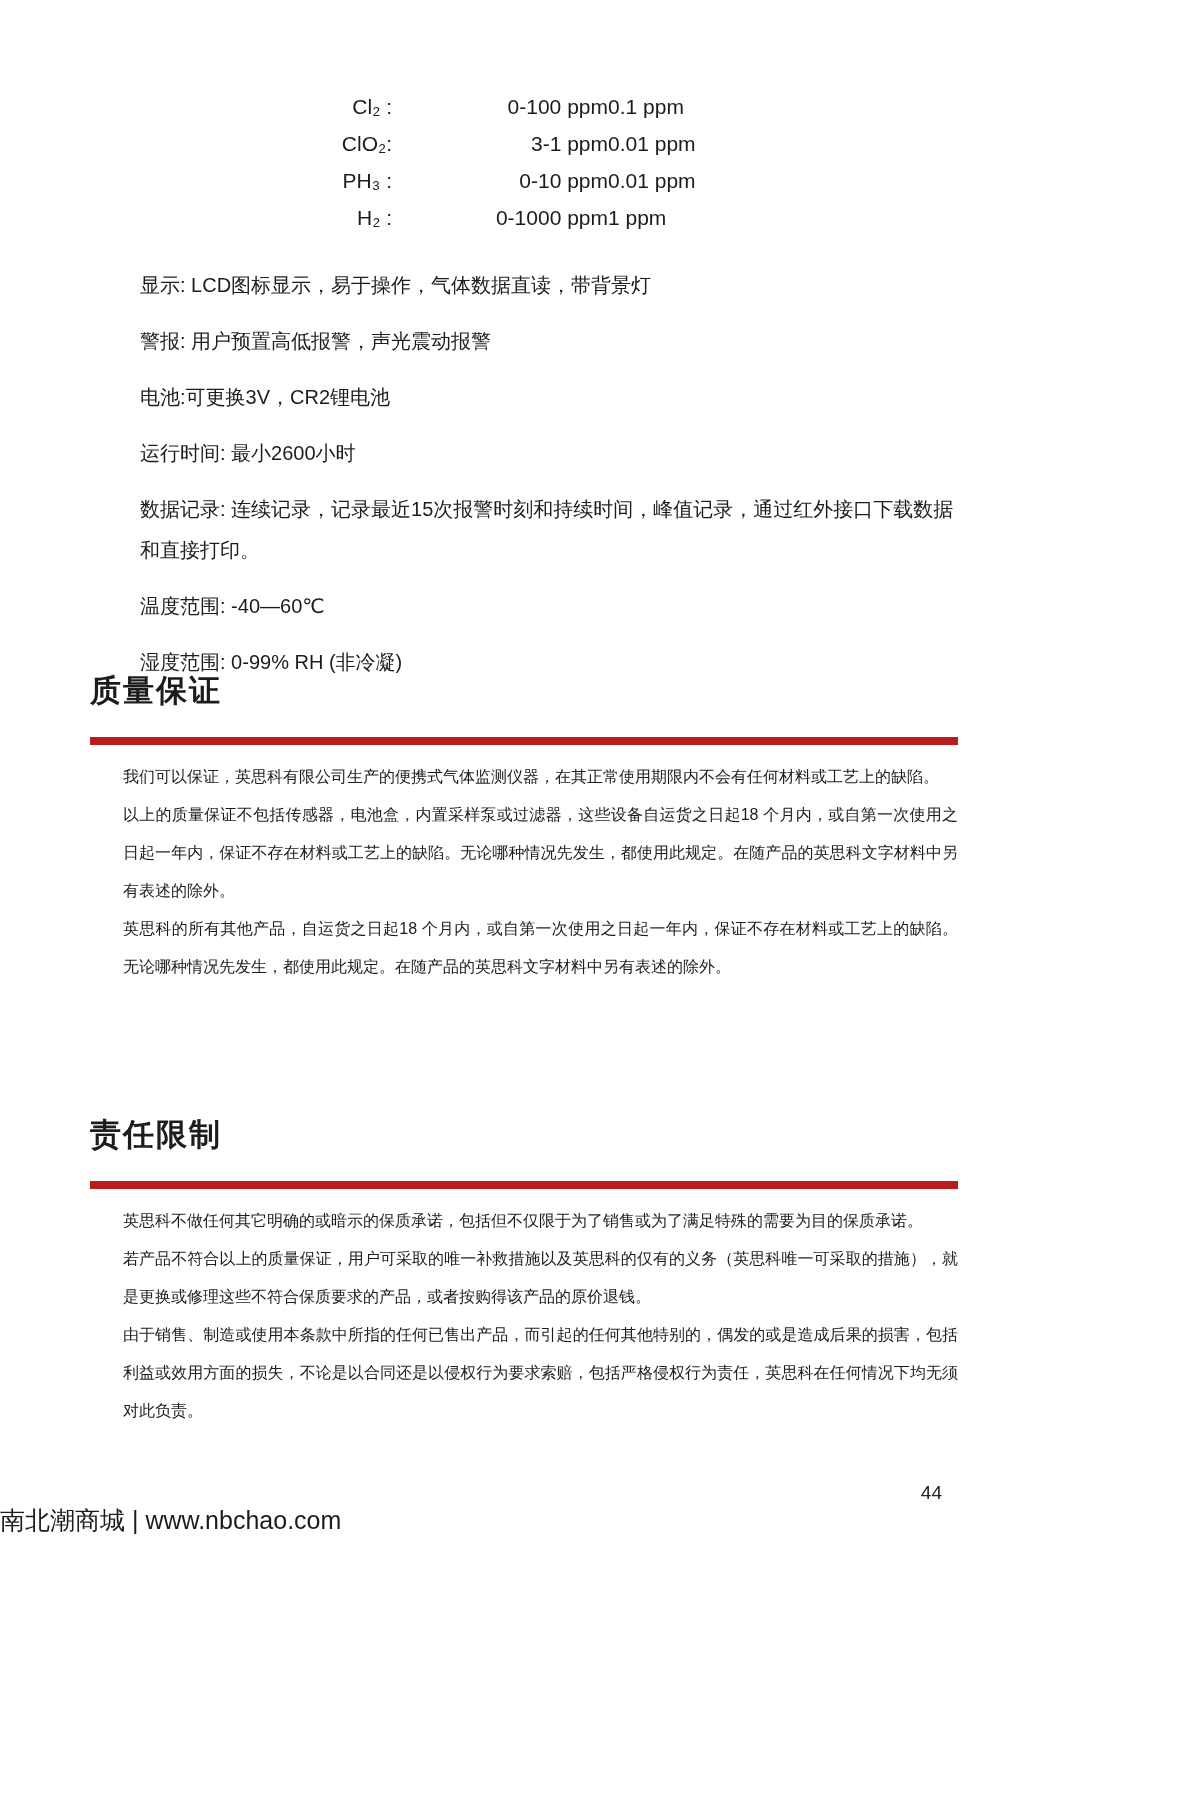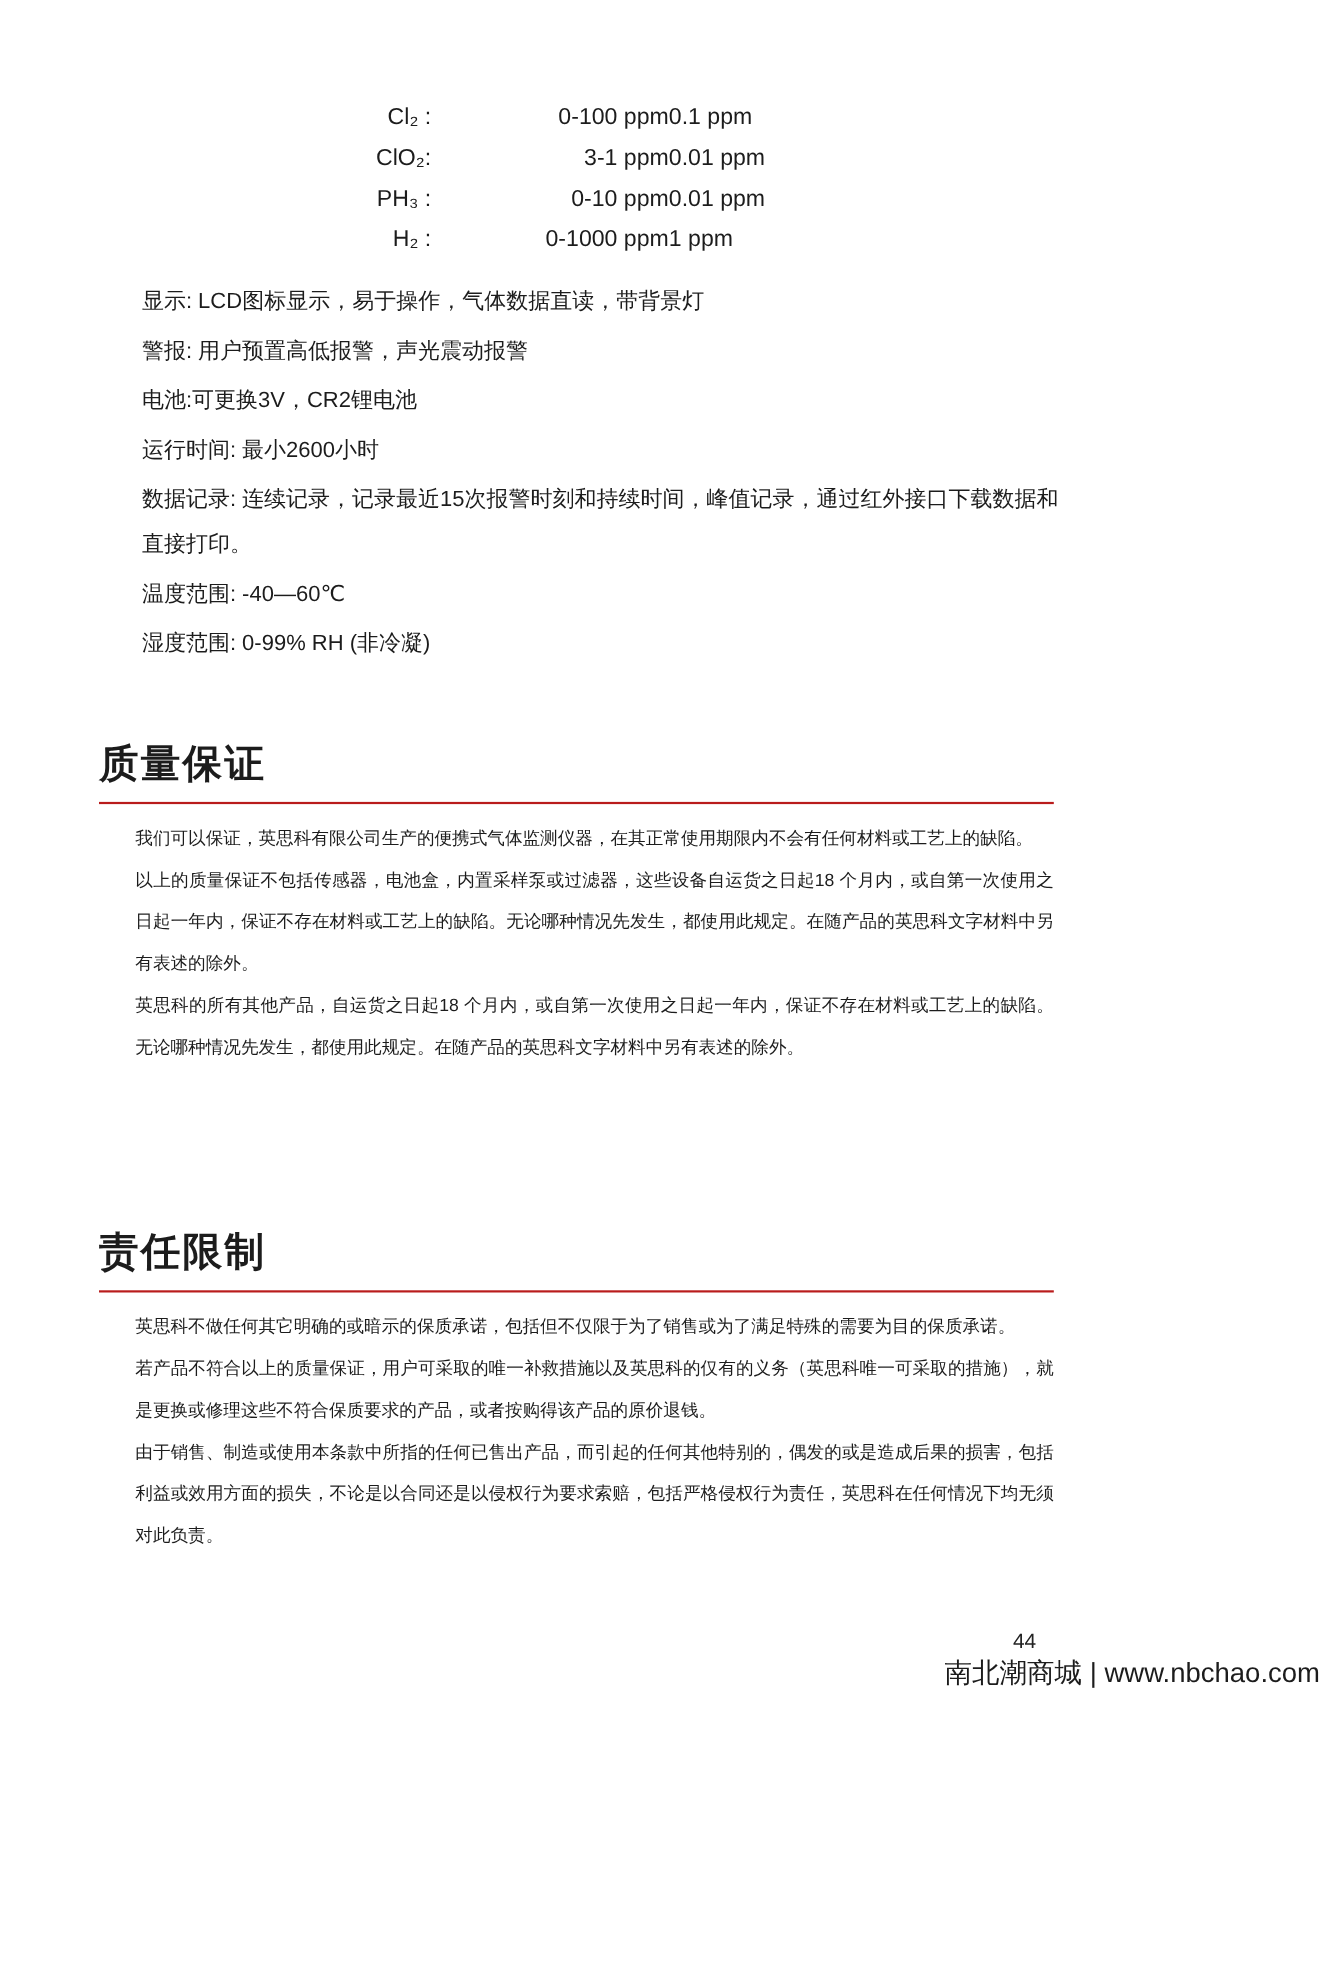--- a/index.html
+++ b/index.html
@@ -17,45 +17,45 @@
   
   .gas-table { position: absolute; top: 88px; left: 250px; font-size: 21px; text-align: right; }
   .gas-row { display: flex; height: 37px; align-items: center; }
   .gas-name { width: 142px; }
   .gas-range { width: 216px; }
   .gas-res { }
 
   
   .specs { position: absolute; top: 250px; left: 125px; width: 845px;
            font-size: 20px; line-height: 41px; }
-  .spec-line { margin: 4px; }
+  .spec-line { margin: 15px; }
 
   
   .section { position: absolute; left: 90px; width: 868px; }
   .sec-quality { top: 670px; }
   .sec-liability { top: 1114px; }
   .sec-title {
     font-family: "Liberation Serif", "DejaVu Serif", serif;
-    font-size: 36px;
+    font-size: 31px;
     font-weight: bold;
     letter-spacing: 2px;
-    padding-bottom: 10px;
-    border-bottom: 2px solid #b91c1c;
+    padding-bottom: 25px;
+    border-bottom: 8px solid #b91c1c;
   }
   .sec-body { padding: 13px 0 0 33px; font-size: 16px; line-height: 38px; }
   .sec-body p { margin: 0; text-align: justify; }
 
   
   .page-number {
     position: absolute; top: 1482px; right: 258px;
     font-size: 19px; color: #222;
   }
   .footer {
     position: absolute; top: 1504px; left: 0; width: 100%;
-    text-align: right; font-size: 25px; color: #1c1c1c;
+    text-align: left; font-size: 25px; color: #1c1c1c;
   }
 </style>
 </head>
 <body>
 
 <div class="page">
 
   <div class="gas-table">
     <div class="gas-row">
       <span class="gas-name">Cl₂ :</span>

